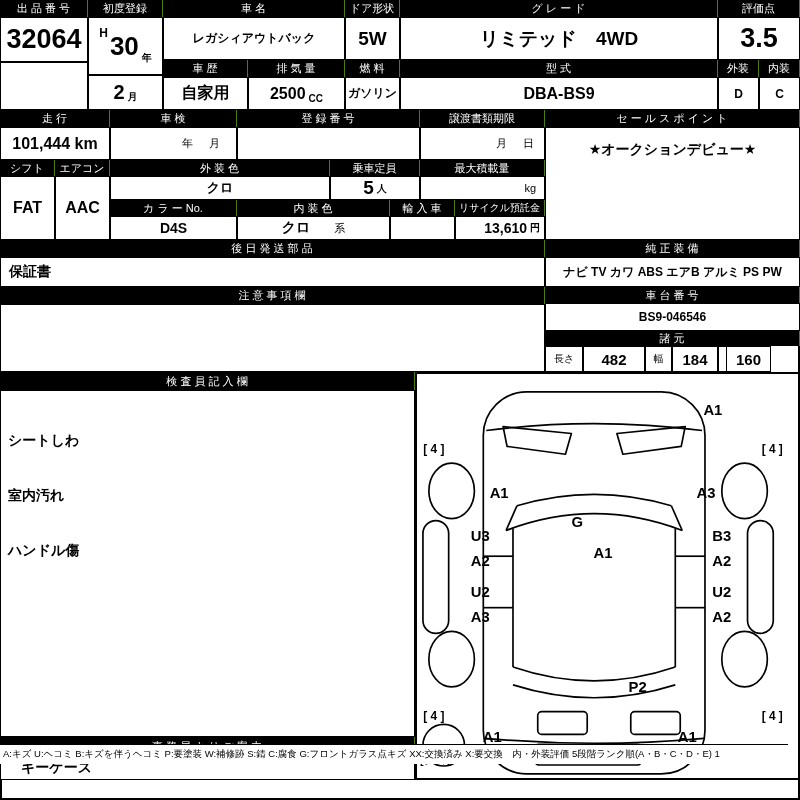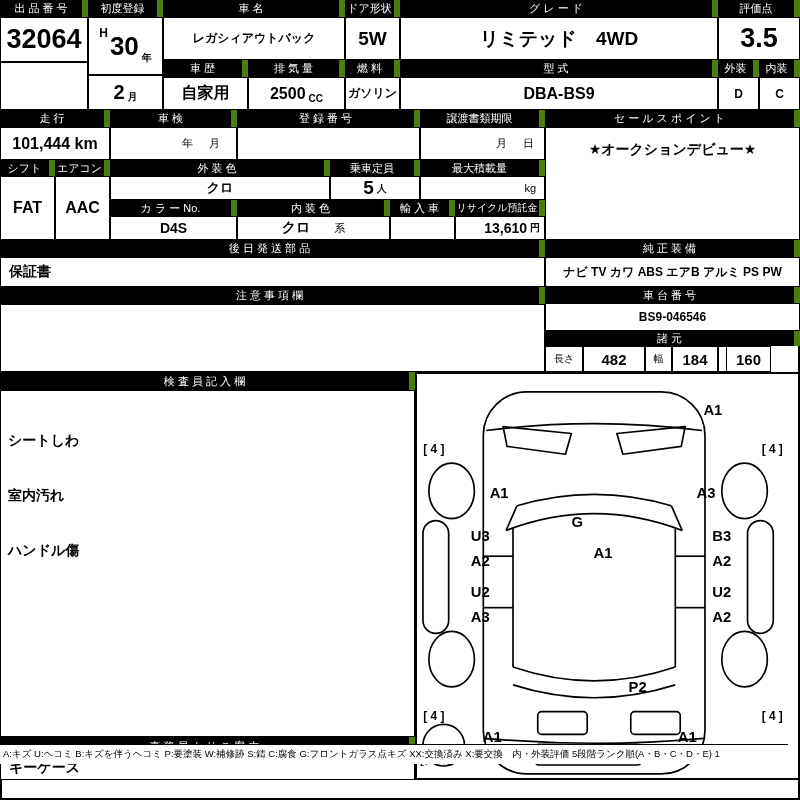--- a/index.html
+++ b/index.html
@@ -1,19 +1,19 @@
 <!DOCTYPE html>
 <html><head>
 <meta charset="utf-8">
 <style>
   html,body{margin:0;padding:0;}
   body{background:#fff;color:#000;font-family:"Liberation Sans","DejaVu Sans",sans-serif;}
   .sheet{position:relative;width:800px;height:800px;background:#fff;box-shadow:inset 0 0 0 2px #000;overflow:hidden;}
   .c{position:absolute;box-sizing:border-box;}
-  .h{background:#000;color:#fff;display:flex;align-items:center;justify-content:center;font-size:11px;white-space:pre;border-right:6px solid #4d7c0f;}
+  .h{background:#000;color:#fff;display:flex;align-items:center;justify-content:center;font-size:11px;white-space:pre;border-right:1px solid #4d7c0f;}
   .v{background:#fff;border:1px solid #000;display:flex;align-items:center;justify-content:center;font-weight:bold;white-space:pre;}
   .plain{font-weight:normal;}
   .left{justify-content:flex-start;}
   .right{justify-content:flex-end;}
   .fz11{font-size:11px}.fz12{font-size:12px}.fz13{font-size:13px}.fz14{font-size:14px}
   .fz15{font-size:15px}.fz16{font-size:16px}.fz17{font-size:12px}.fz19{font-size:19px}
   .fz20{font-size:20px}.fz26{font-size:26px}.fz27{font-size:27px}
   .sub{font-size:10px;font-weight:bold;align-self:flex-end;margin:0 0 5px 3px;}
   .era{font-size:12px;font-weight:bold;align-self:flex-start;margin:8px 2px 0 0;}
   .note-line{font-size:14px;font-weight:bold;line-height:19px;font-family:Liberation Serif, serif;}
@@ -150,21 +150,21 @@
   <div class="c v fz15" style="left:726px;top:346px;width:45px;height:26px">160</div>
 
   <div class="c h" style="left:0;top:372px;width:415px;height:18px">検 査 員 記 入 欄</div>
   <div class="c v" style="left:0;top:390px;width:415px;height:347px;display:block;padding:4px 7px">
     <div class="note-line">シートしわ</div>
     <div class="note-line">室内汚れ</div>
     <div class="note-line">ハンドル傷</div>
   </div>
 
   <div class="c h" style="left:0;top:737px;width:415px;height:18px">事 務 局 よ り ご 案 内</div>
-  <div class="c v left fz14" style="left:0;top:755px;width:415px;height:25px;padding-left:8px">キーケース</div>
+  <div class="c v left fz14" style="left:0;top:755px;width:415px;height:25px;padding-left:20px">キーケース</div>
 
   <div class="c" style="left:415px;top:372px;width:385px;height:408px;border:2px solid #000;background:#fff">
     <svg width="381" height="404" viewBox="0 0 385 408">
       <g class="outline">
         <rect x="67" y="18" width="224" height="386" rx="44"></rect>
         <path d="M 70 57 Q 179 43 288 57"></path>
         <path d="M 87 53 L 156 60 L 150 81 L 91 73 Z"></path>
         <path d="M 271 53 L 202 60 L 208 81 L 267 73 Z"></path>
         <path d="M 90 158 Q 179 124 268 158"></path>
         <path d="M 101 133 Q 179 110 257 133"></path>

